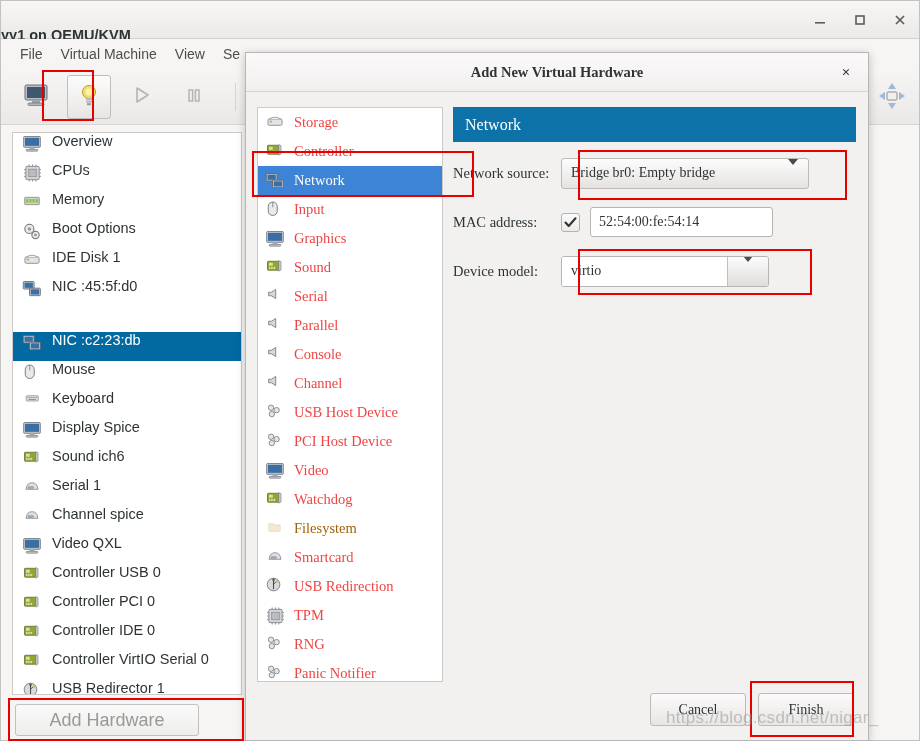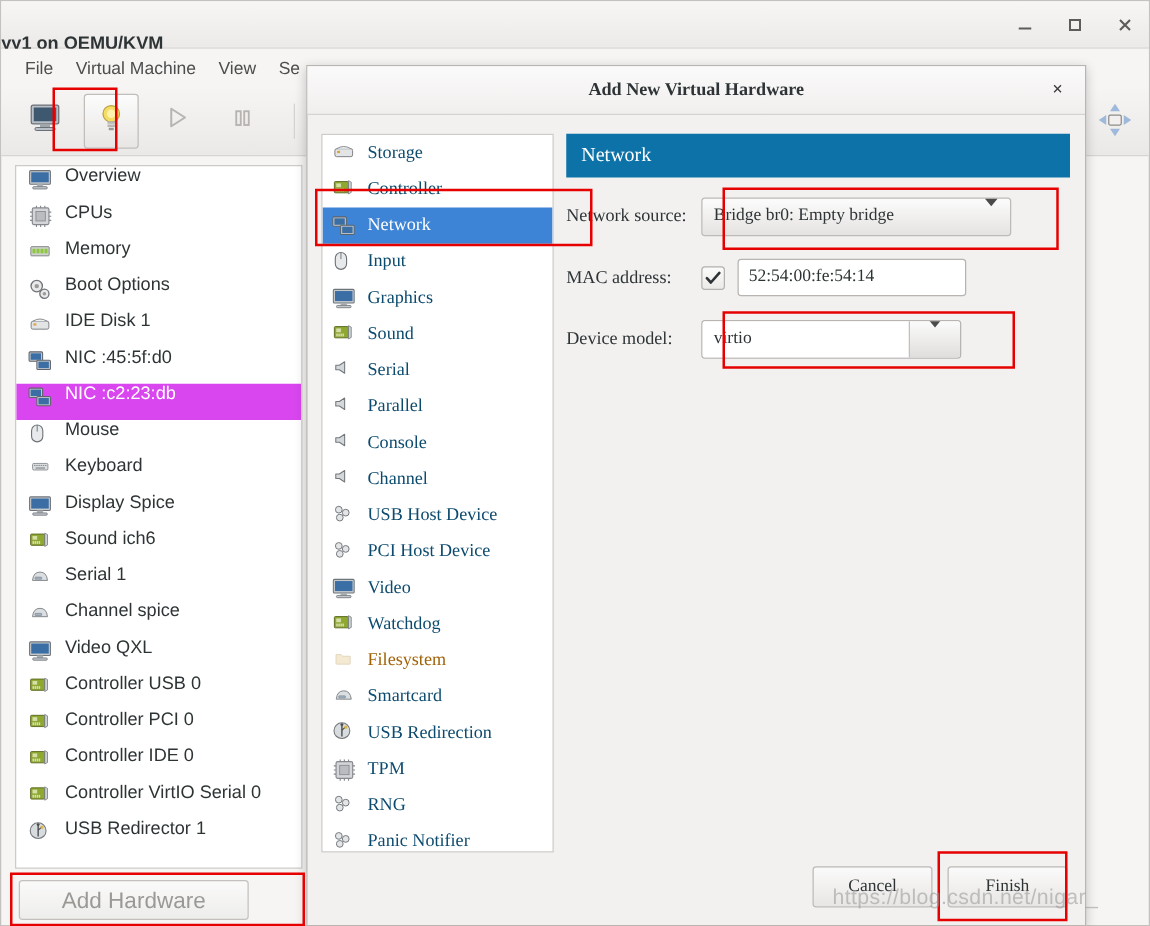--- a/index.html
+++ b/index.html
@@ -143,22 +143,23 @@
     display: flex;
     align-items: flex-start;
     height: 29px;
     padding-left: 7px;
     font-size: 14.5px;
     color: #2e3436;
     cursor: pointer;
     white-space: nowrap;
   }
   .hw-row.sel {
-    background: #d946ef;
+    background: #0369a1;
     color: #ffffff;
+    margin-top: 25px;
   }
   .hw-row .ic {
     width: 24px; height: 22px;
     margin-right: 8px;
     flex: none;
     display: flex;
     align-items: center;
     justify-content: center;
   }
   .add-hw-btn {
@@ -244,21 +245,21 @@
     border: 1px solid #cdcac7;
     box-sizing: border-box;
     overflow: hidden;
   }
   .dev-row {
     display: flex;
     align-items: center;
     height: 29px;
     padding-left: 6px;
     font-size: 14.5px;
-    color: #0c4a6e;
+    color: #ef4444;
     cursor: pointer;
     white-space: nowrap;
   }
   .dev-row.sel {
     background: #3d84d6;
     color: #ffffff;
   }
   .dev-row.disabled { color: #a16207; }
   .dev-row .ic {
     width: 22px; height: 20px;

